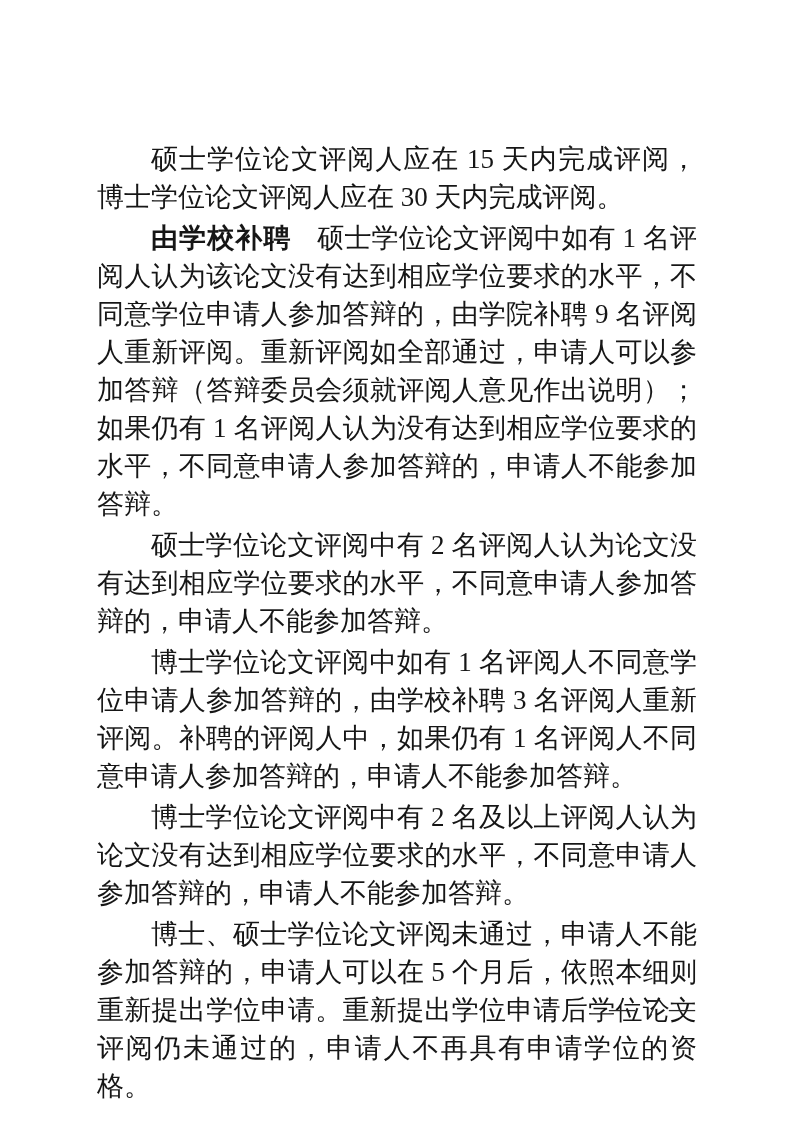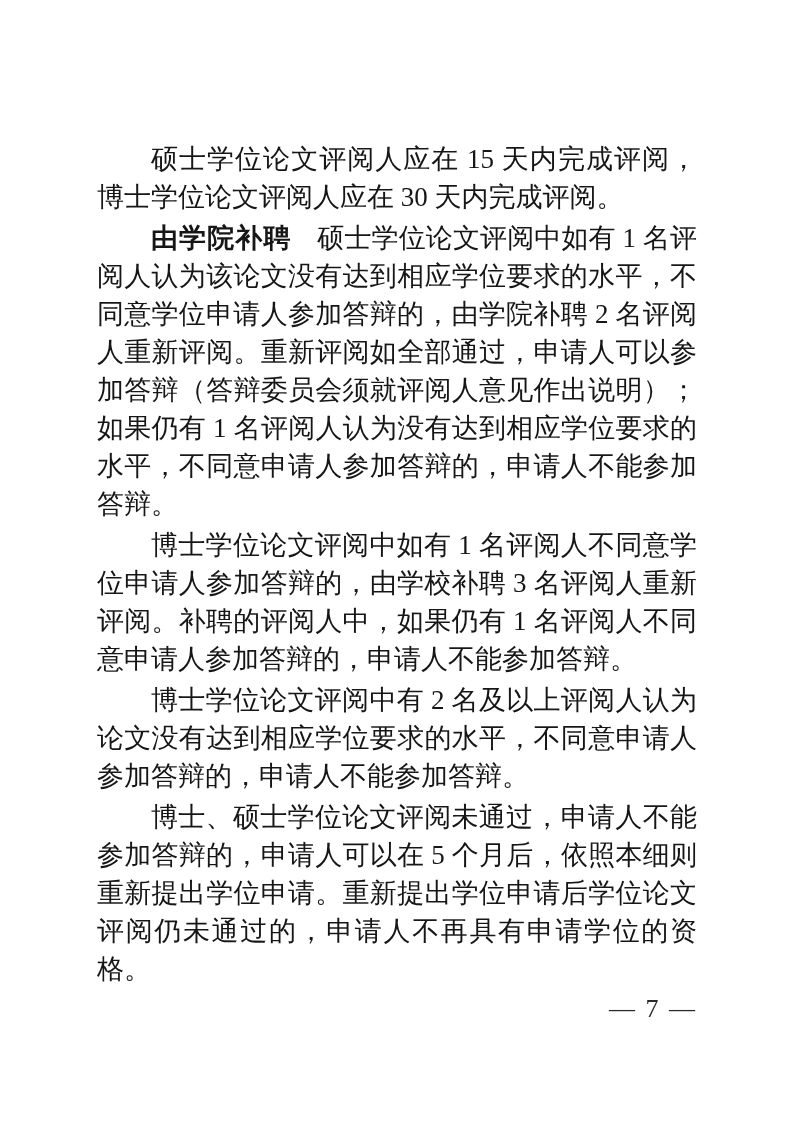--- a/index.html
+++ b/index.html
@@ -44,19 +44,20 @@
     letter-spacing: 2px;
     color: #2a2a2a;
   }
 </style>
 </head>
 <body>
 
 <div class="page">
   <div class="content">
     <p>硕士学位论文评阅人应在 15 天内完成评阅，博士学位论文评阅人应在 30 天内完成评阅。</p>
-    <p><b class="article-term">由学院补聘</b><span>硕士学位论文评阅中如有 1 名评阅人认为该论文没有达到相应学位要求的水平，不同意学位申请人参加答辩的，由学院补聘 2 名评阅人重新评阅。重新评阅如全部通过，申请人可以参加答辩（答辩委员会须就评阅人意见作出说明）；如果仍有 1 名评阅人认为没有达到相应学位要求的水平，不同意申请人参加答辩的，申请人不能参加答辩。</span></p>
+    <p><b class="article-term">由学校补聘</b><span>硕士学位论文评阅中如有 1 名评阅人认为该论文没有达到相应学位要求的水平，不同意学位申请人参加答辩的，由学院补聘 9 名评阅人重新评阅。重新评阅如全部通过，申请人可以参加答辩（答辩委员会须就评阅人意见作出说明）；如果仍有 1 名评阅人认为没有达到相应学位要求的水平，不同意申请人参加答辩的，申请人不能参加答辩。</span></p>
+    <p>硕士学位论文评阅中有 2 名评阅人认为论文没有达到相应学位要求的水平，不同意申请人参加答辩的，申请人不能参加答辩。</p>
     <p>博士学位论文评阅中如有 1 名评阅人不同意学位申请人参加答辩的，由学校补聘 3 名评阅人重新评阅。补聘的评阅人中，如果仍有 1 名评阅人不同意申请人参加答辩的，申请人不能参加答辩。</p>
     <p>博士学位论文评阅中有 2 名及以上评阅人认为论文没有达到相应学位要求的水平，不同意申请人参加答辩的，申请人不能参加答辩。</p>
     <p>博士、硕士学位论文评阅未通过，申请人不能参加答辩的，申请人可以在 5 个月后，依照本细则重新提出学位申请。重新提出学位申请后学位论文评阅仍未通过的，申请人不再具有申请学位的资格。</p>
   </div>
   <div class="page-number">— 7 —</div>
 </div>
 
 </body></html>

